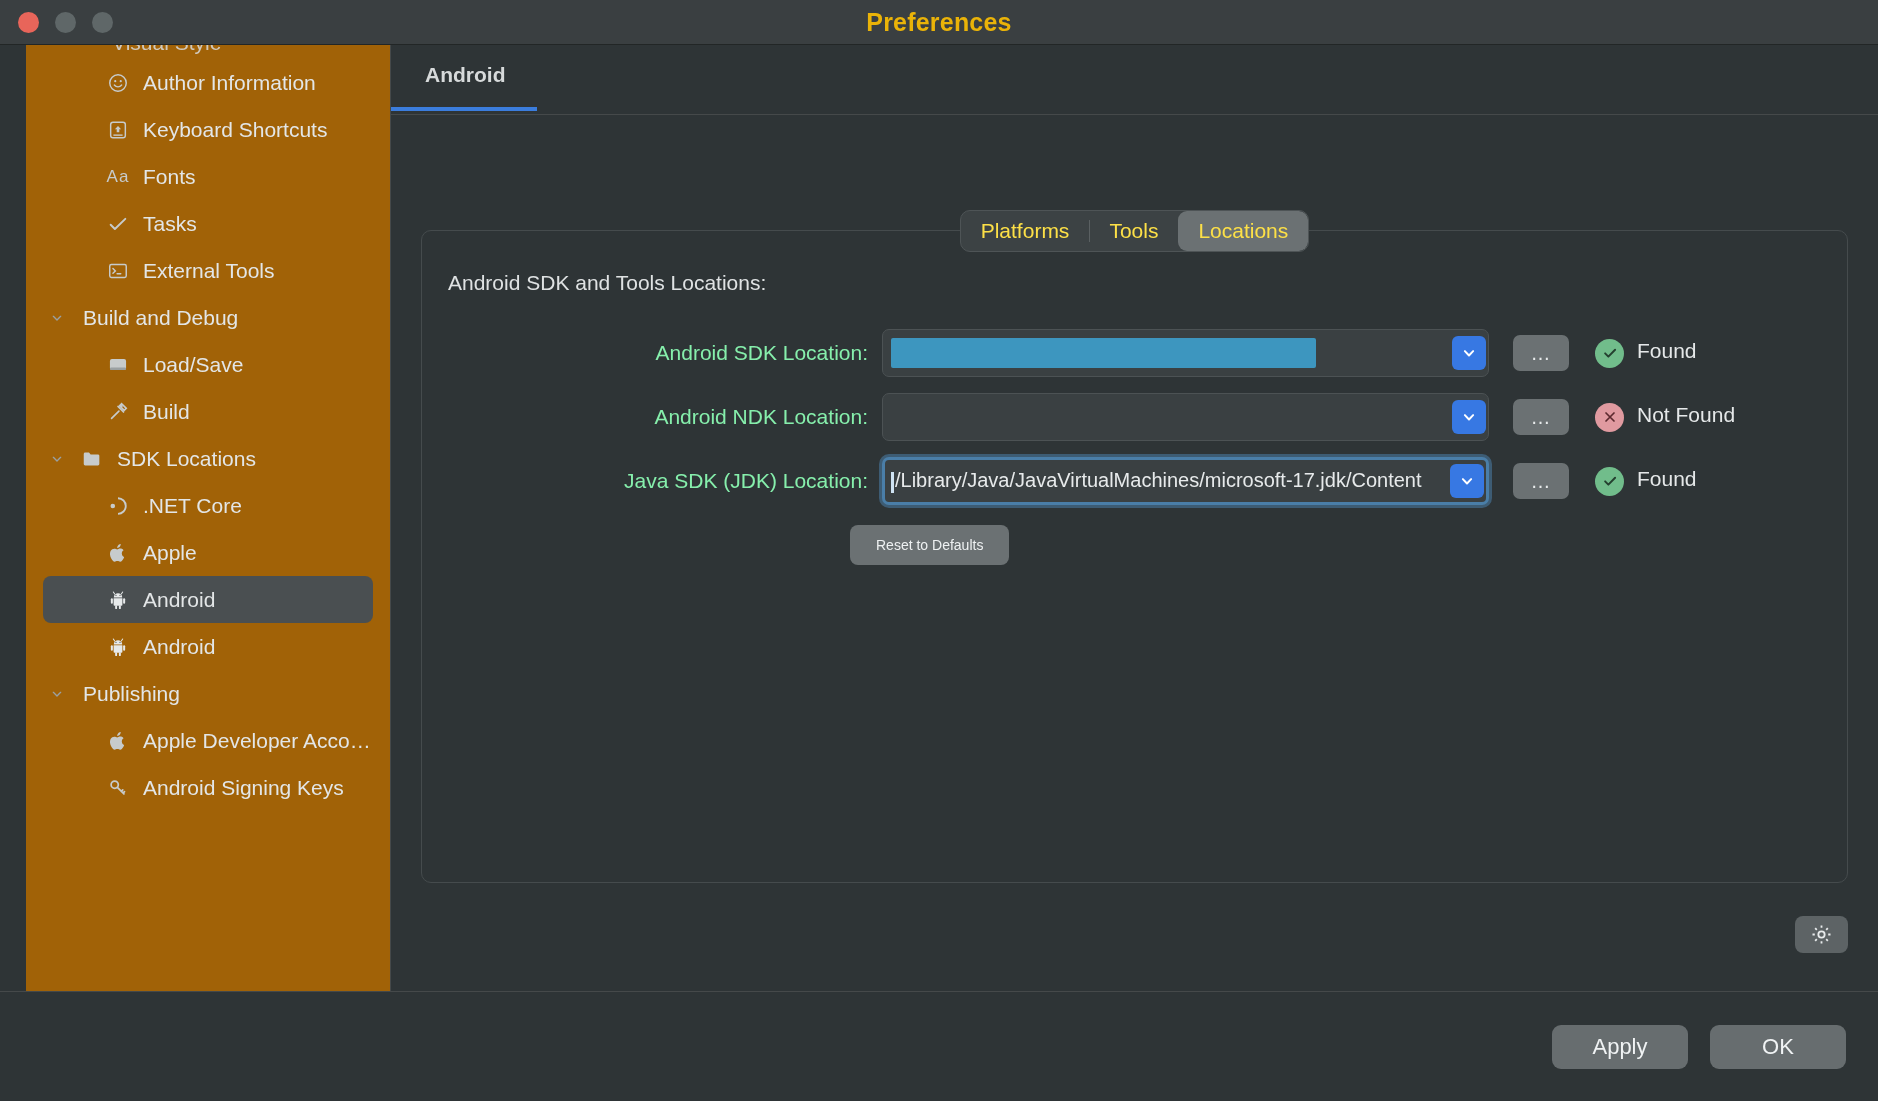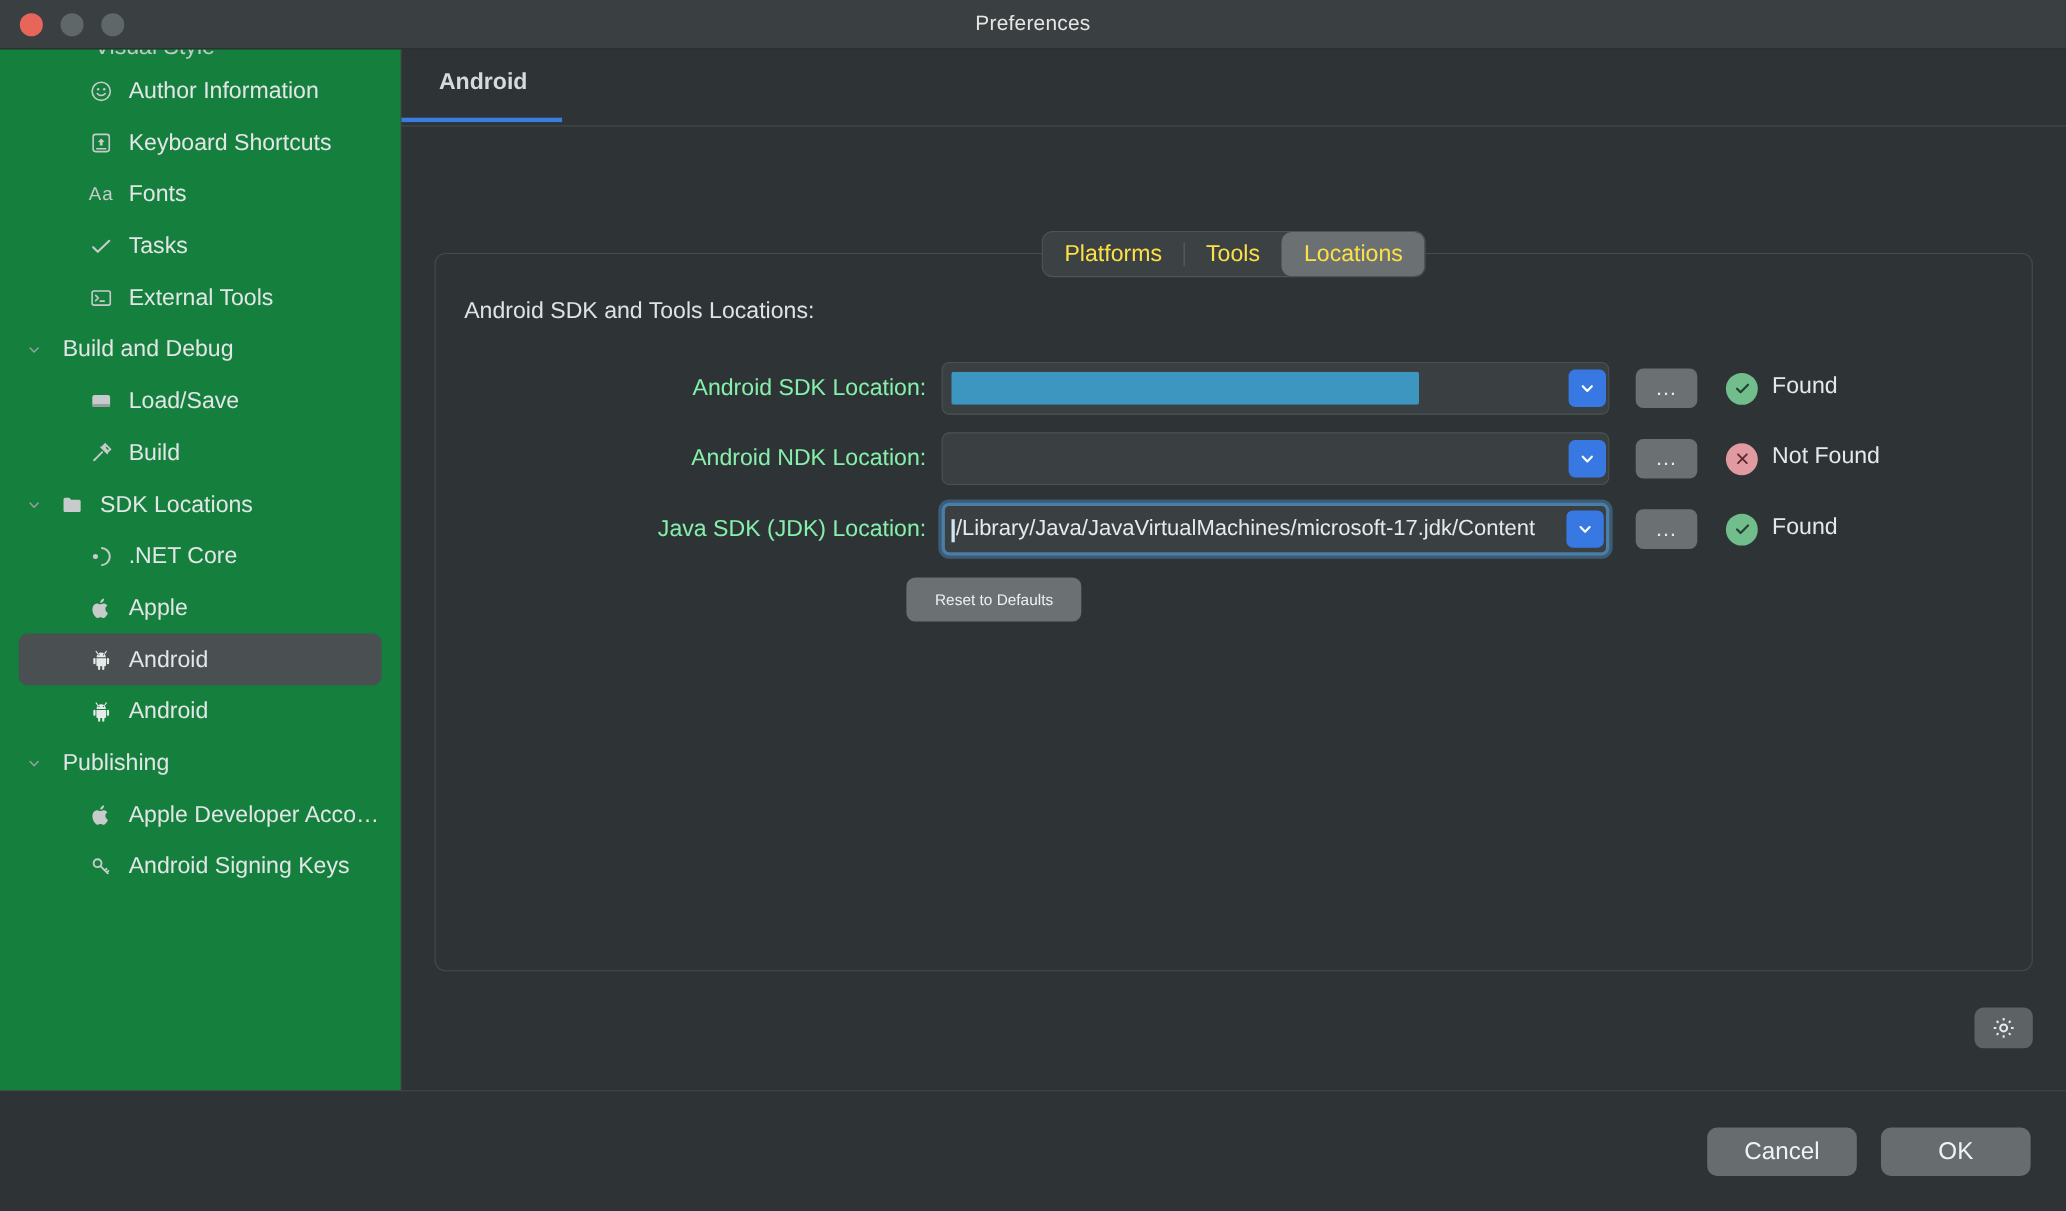--- a/index.html
+++ b/index.html
@@ -25,35 +25,36 @@
     display: flex; align-items: center;
     border-bottom: 1px solid #222626;
   }
   .traffic { display: flex; gap: 16px; padding-left: 18px; }
   .tl { width: 21px; height: 21px; border-radius: 50%; }
   .tl.close { background: #e8655a; }
   .tl.min   { background: #5f6768; }
   .tl.zoom  { background: #5f6768; }
   .title {
     position: absolute; left: 0; right: 0; text-align: center;
-    font-size: 19px; font-weight: normal; color: #e5e5e5;
+    font-size: 25px; font-weight: bold; color: #eab308;
     letter-spacing: .2px; pointer-events: none;
   }
 
   
   .body { display: flex; flex: 1 1 auto; min-height: 0; }
 
   
   .sidebar {
     width: 365px; flex: 0 0 365px;
-    background: #15803d;
+    background: #a16207;
     border-right: 1px solid #45494a;
     position: relative;
     overflow: hidden;
     padding-top: 0;
+    margin-left: 26px;
   }
   .sb-partial {
     height: 14px; overflow: hidden; position: relative;
   }
   .sb-partial span {
     position: absolute; left: 86px; top: -14px;
     font-size: 21px; color: #d9dcdd; opacity: .85;
   }
   .sbitem {
     display: flex; align-items: center;
@@ -519,17 +520,17 @@
               <path d="M12 2.6v2.4M12 19v2.4M2.6 12h2.4M19 12h2.4M5.4 5.4l1.7 1.7M16.9 16.9l1.7 1.7M18.6 5.4l-1.7 1.7M7.1 16.9l-1.7 1.7"></path>
             </svg>
           </div>
         </div>
 
       </div>
     </div>
   </div>
 
   <div class="footer">
-    <div class="fbtn">Cancel</div>
+    <div class="fbtn">Apply</div>
     <div class="fbtn">OK</div>
   </div>
 
 </div>
 
 </body></html>

